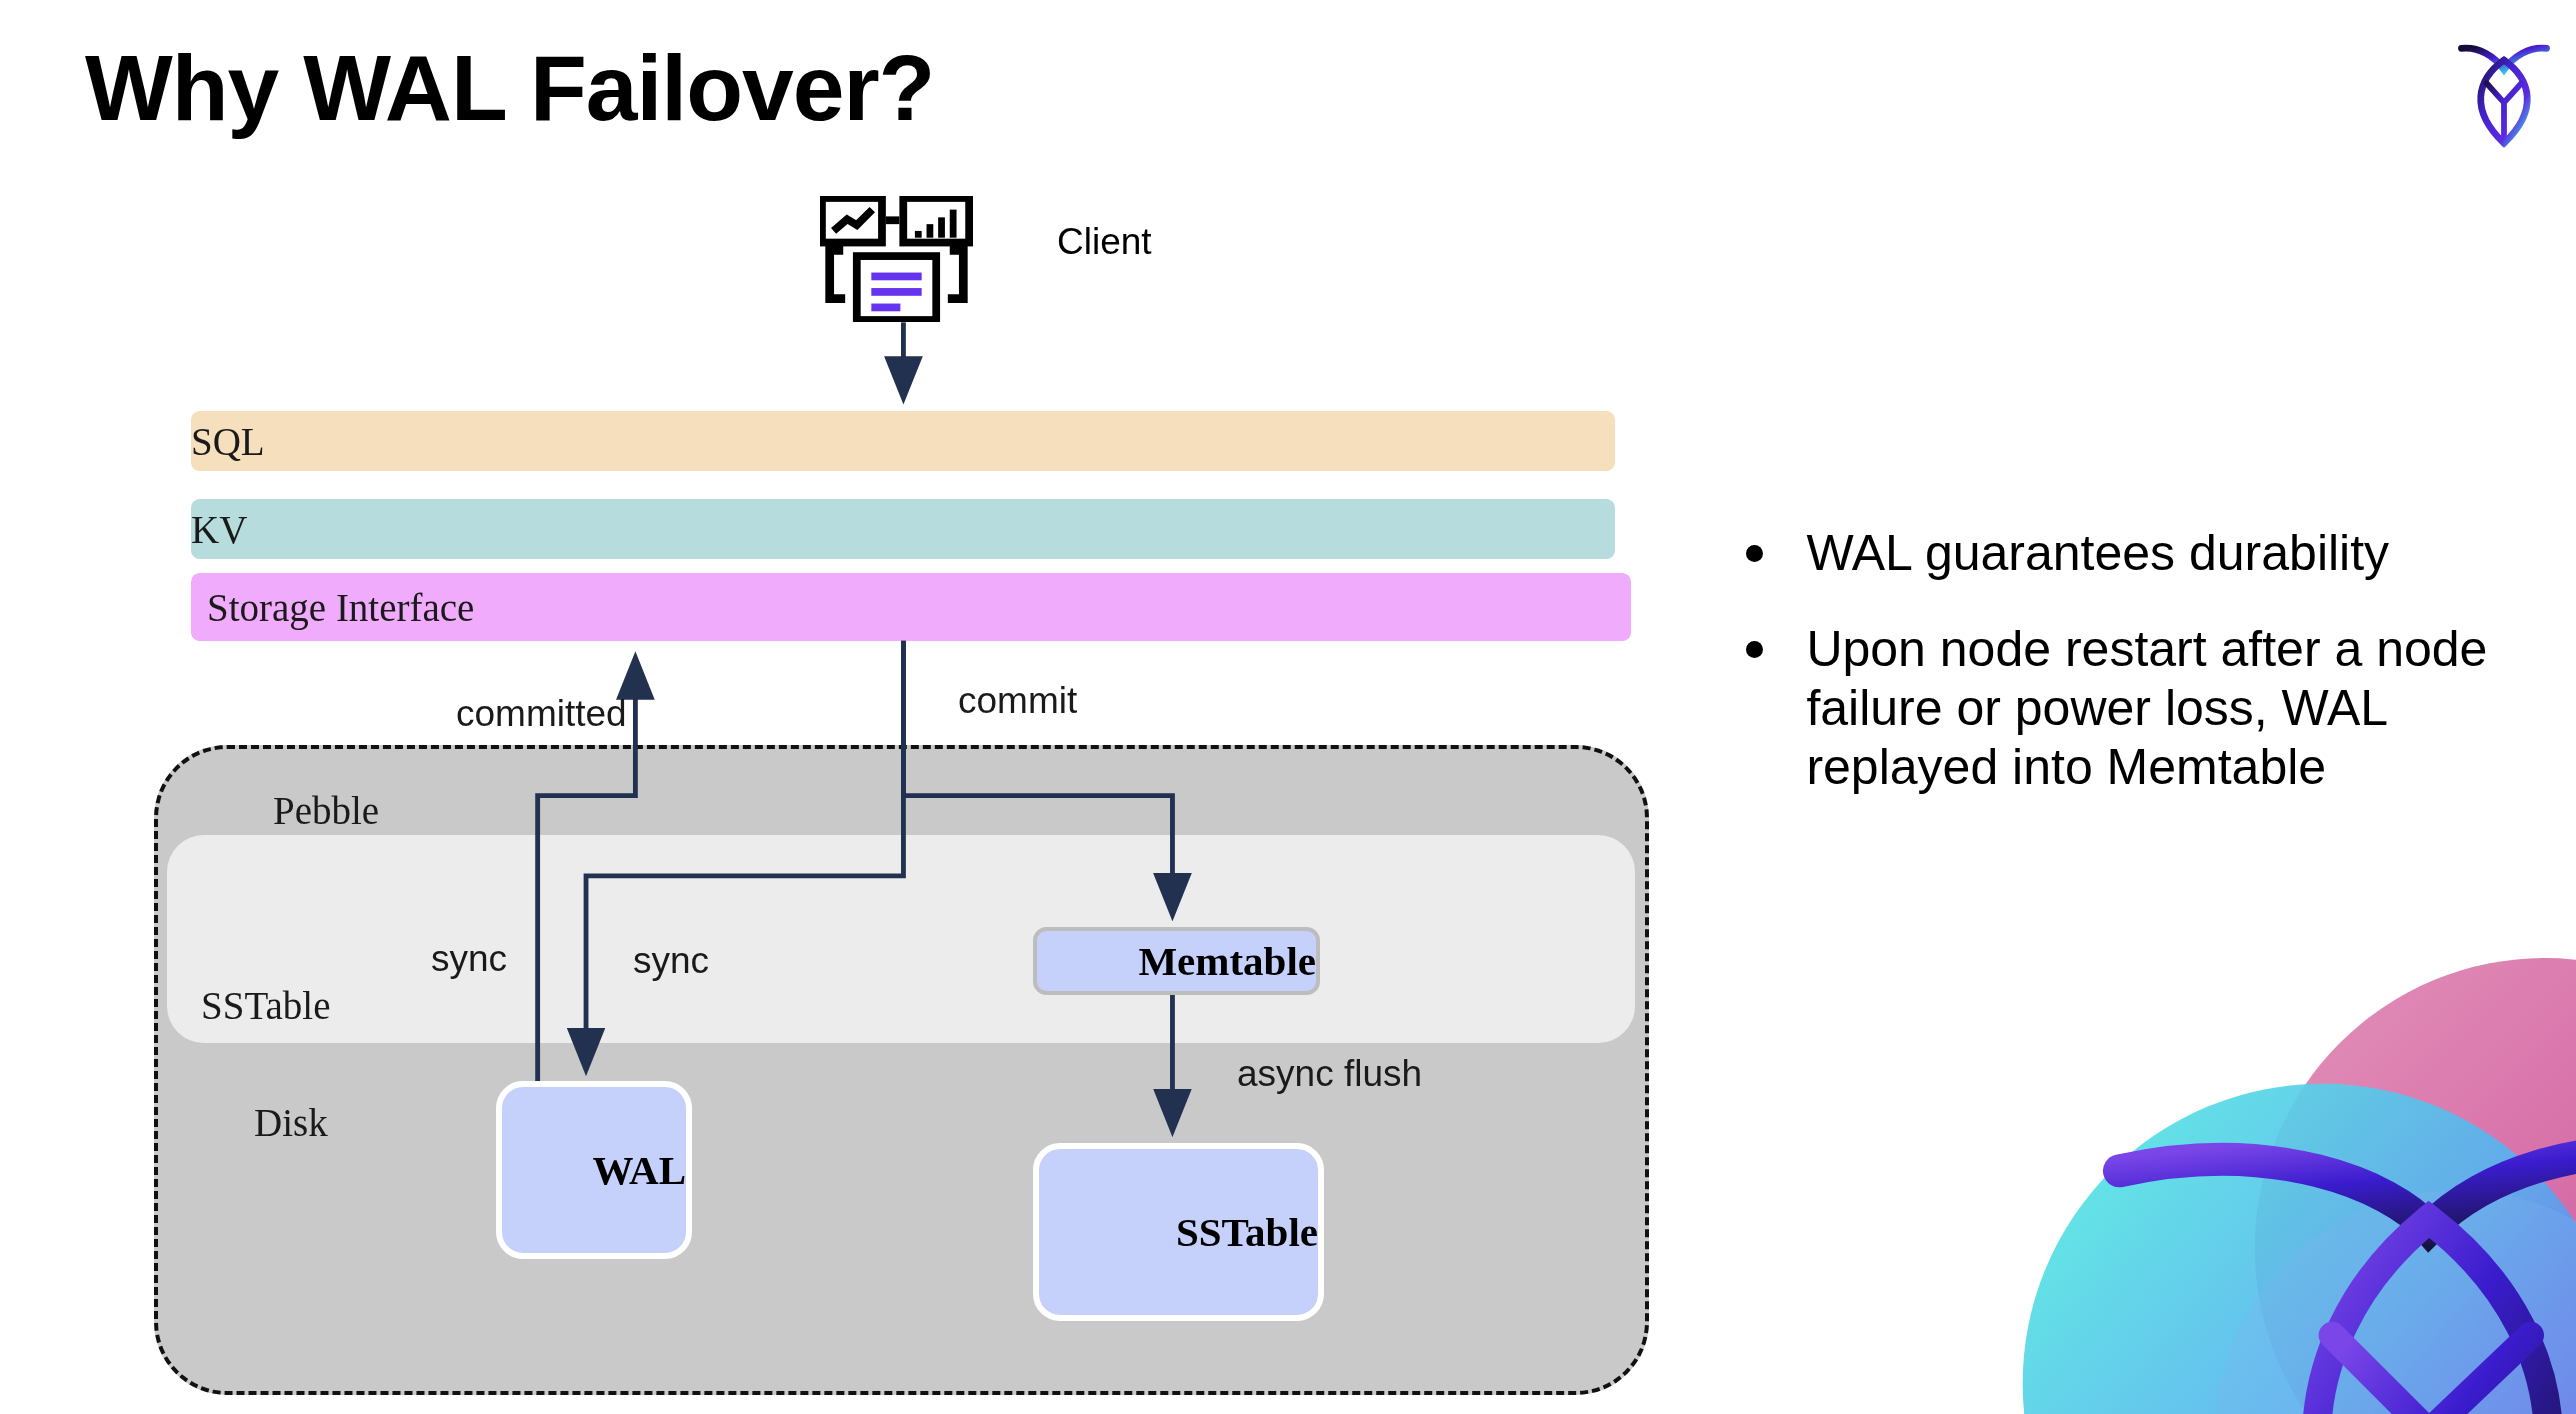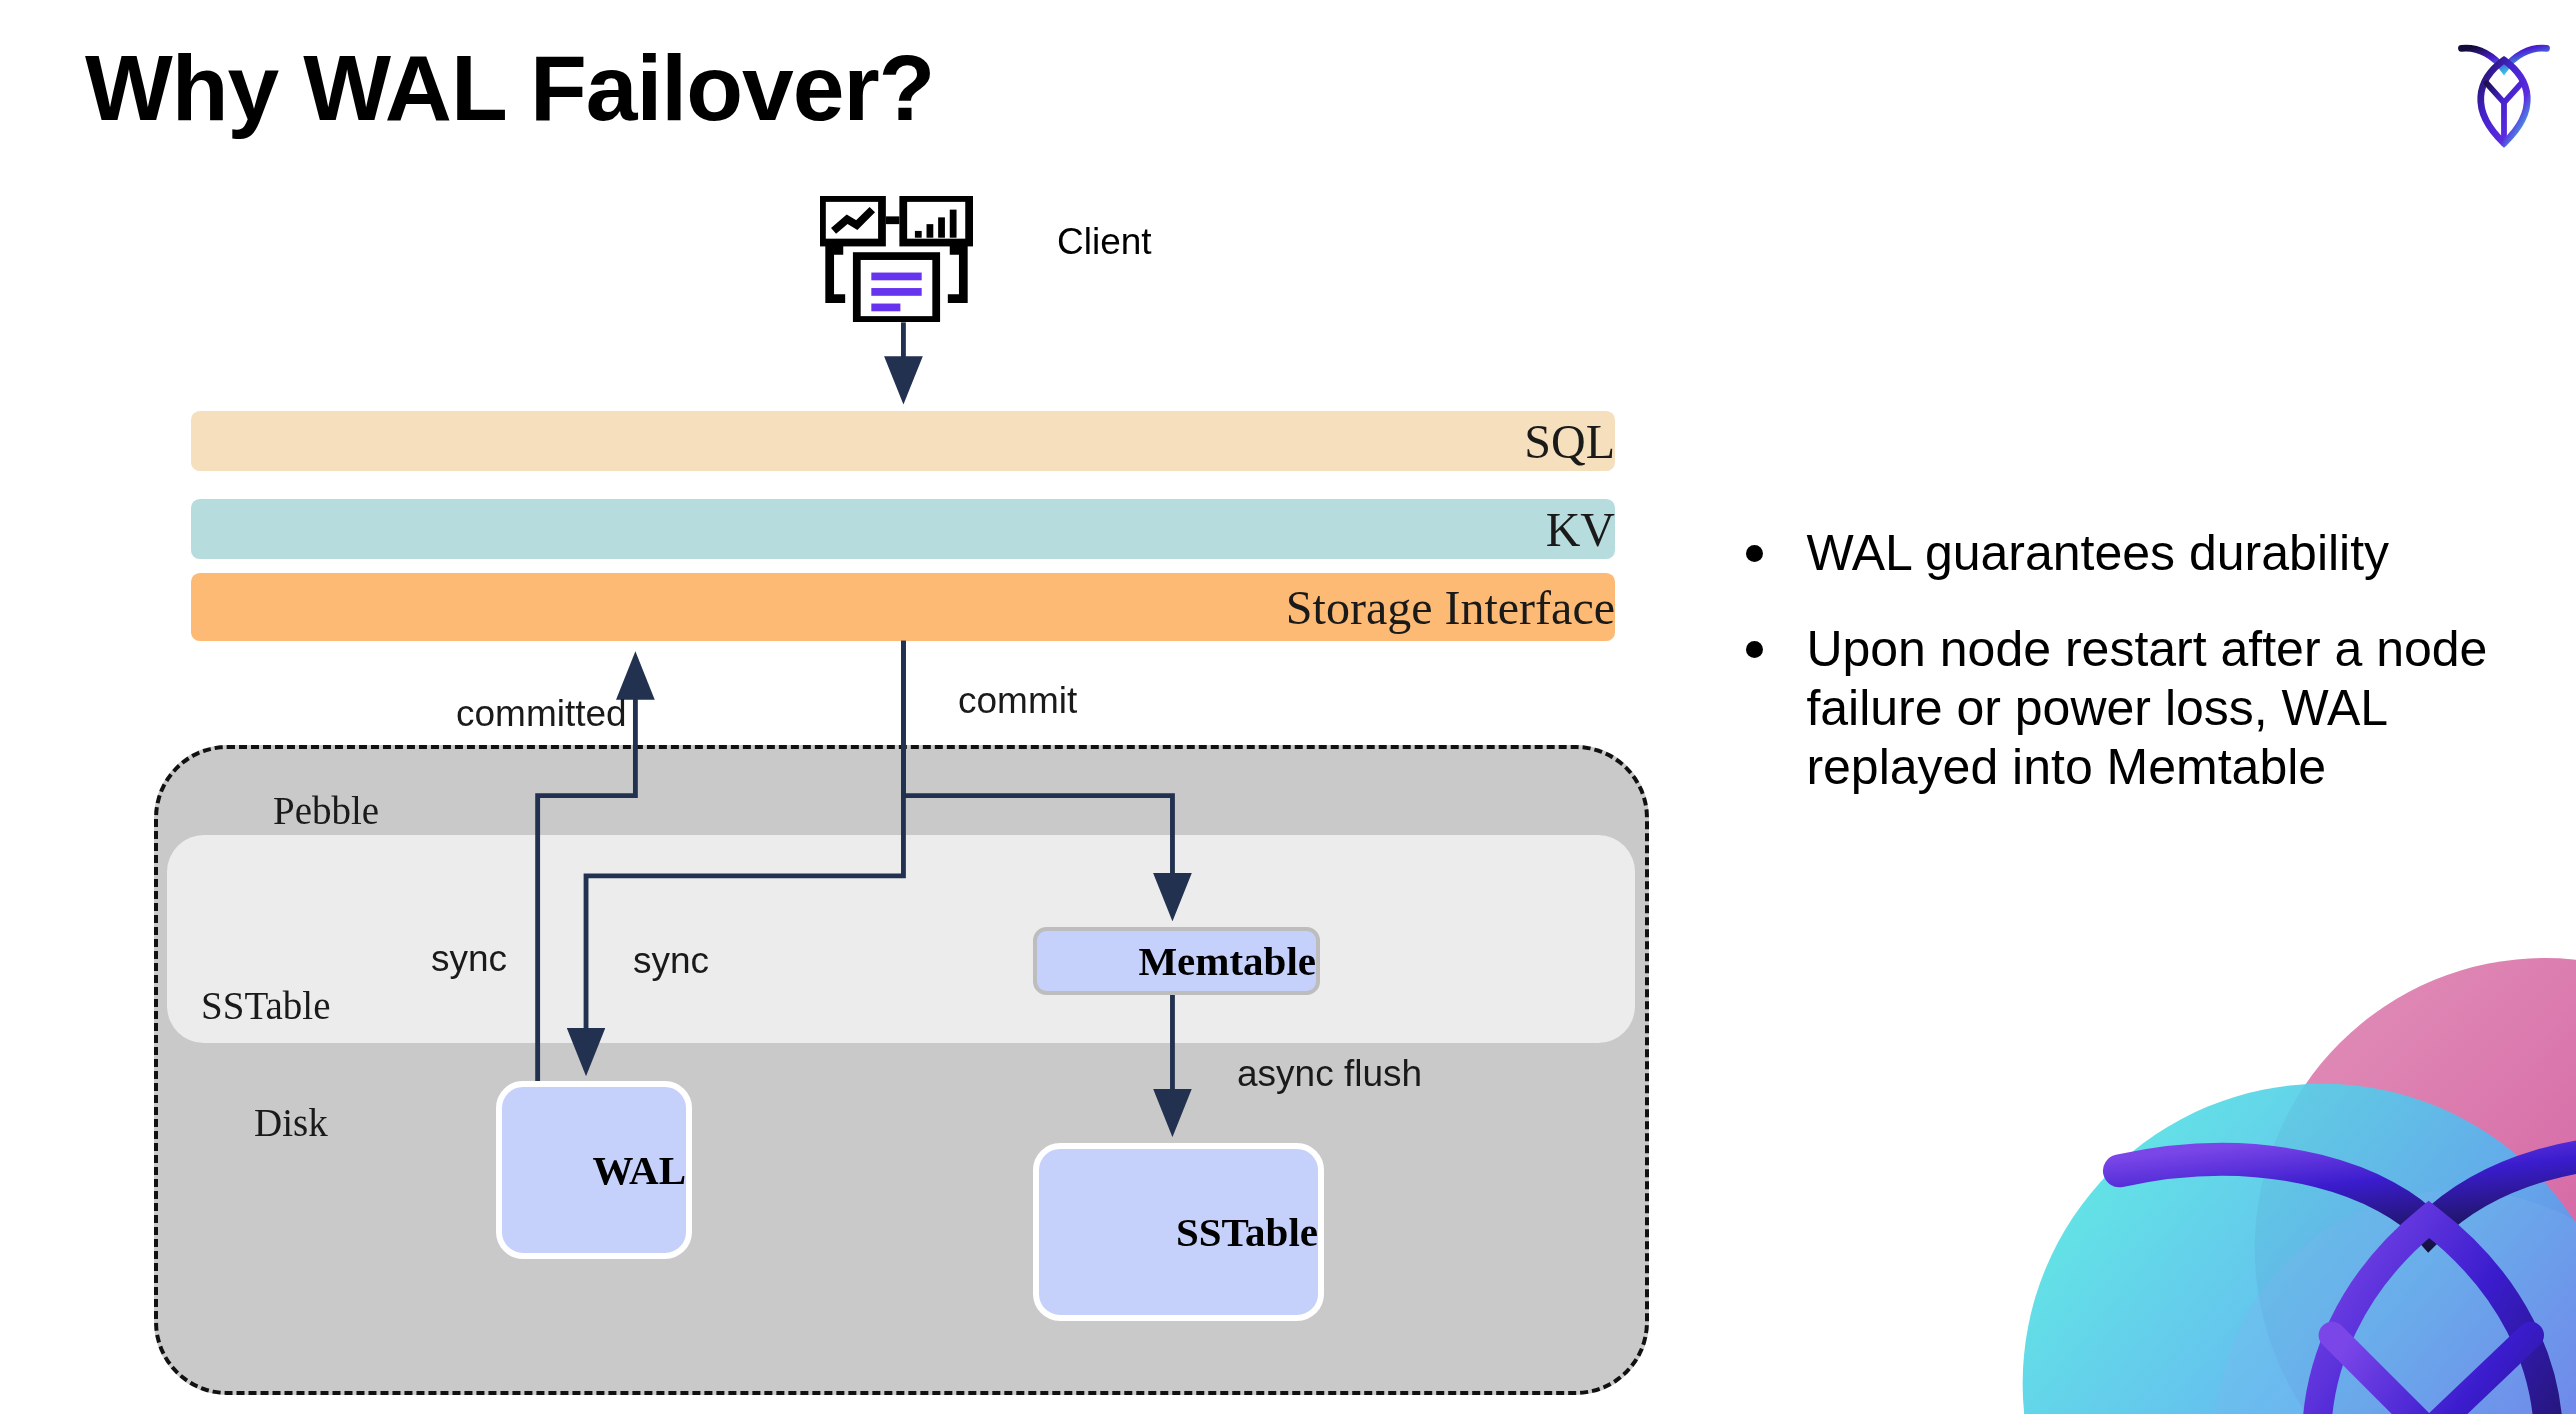--- a/index.html
+++ b/index.html
@@ -73,23 +73,23 @@
 
   
   .layer-bar {
     position: absolute;
     left: 143px;
     width: 1424px;
     height: 60px;
     border-radius: 8.7px;
     display: flex;
     align-items: center;
-    justify-content: flex-end;
+    justify-content: flex-start;
     font-family: "Liberation Serif", serif;
-    font-size: 48px;
+    font-size: 39px;
     color: #1a1a1a;
   }
   #layer-sql { top: 411px; }
   #layer-kv  { top: 499px; }
   #layer-si  { top: 573px; height: 68px; }
 
   
   #pebble-box {
     position: absolute;
     left: 106px;
@@ -292,21 +292,21 @@
     </svg>
   </div>
   <div id="client-label">Client</div>
 
   <div class="layer-bar" id="layer-sql" style="background:#f5dfbd;">
     <span>SQL</span>
   </div>
   <div class="layer-bar" id="layer-kv" style="background:#b6dcdd;">
     <span>KV</span>
   </div>
-  <div class="layer-bar" id="layer-si" style="background:#fdba74;">
+  <div class="layer-bar" id="layer-si" style="background:#f0abfc;padding-left:16px;">
     <span>Storage Interface</span>
   </div>
 
   <div id="pebble-box"></div>
   <div id="memory-box"></div>
 
   <div class="zone-label" id="label-pebble">Pebble</div>
   <div class="zone-label" id="label-memory">SSTable</div>
   <div class="zone-label" id="label-disk">Disk</div>
 

